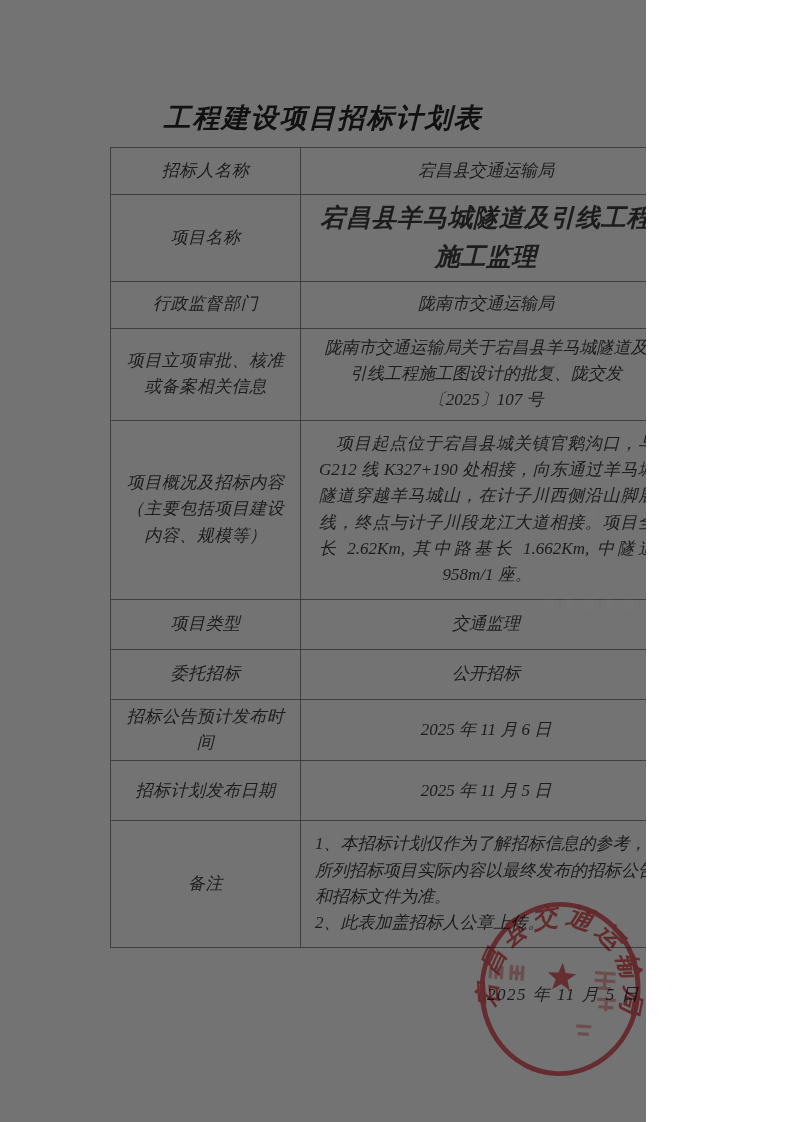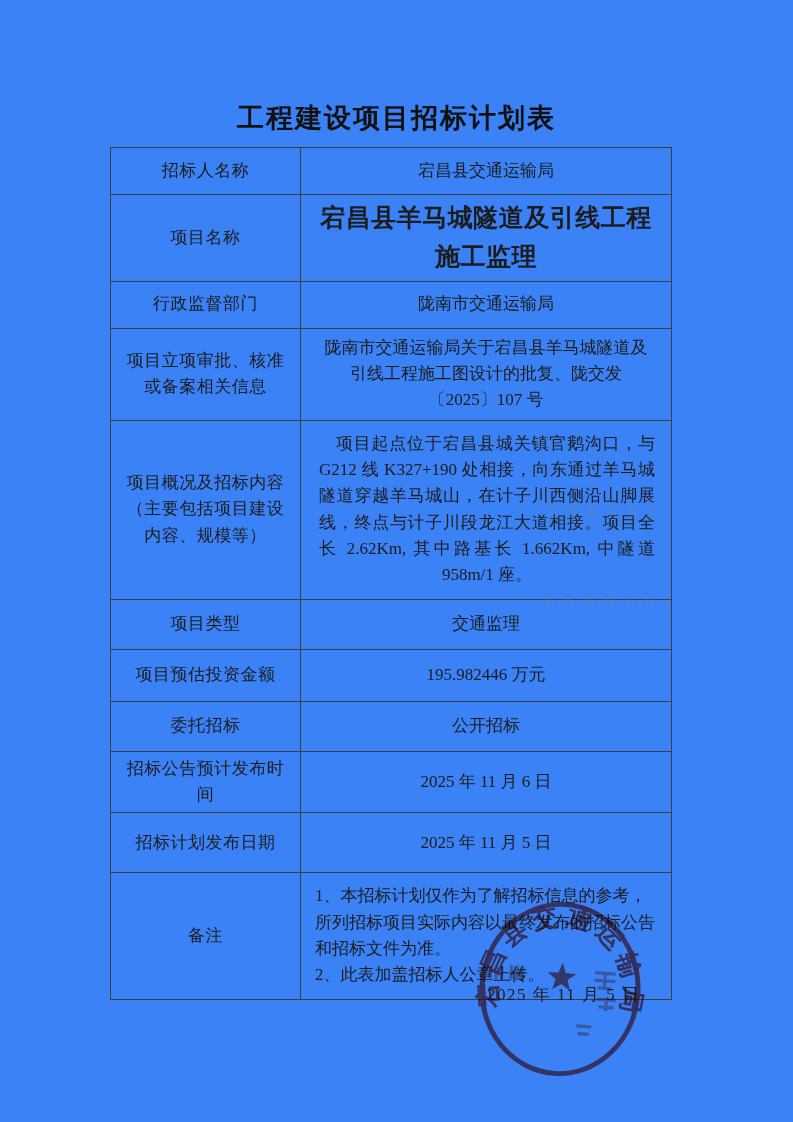--- a/index.html
+++ b/index.html
@@ -1,20 +1,21 @@
 <!DOCTYPE html>
 <html><head>
 <meta charset="utf-8">
 <style>
   * { margin:0; padding:0; box-sizing:border-box; }
   html,body { background:#ffffff; }
   body { font-family:"Liberation Serif","DejaVu Serif",serif; color:#1c1c1c; }
   .page {
-    position:relative; width:793px; height:1122px; background:#3b82f6;
+    position:relative; width:646px; height:1122px; background:#737373;
     overflow:hidden;
+    font-style:italic;
   }
   .doc-title {
     position:absolute; top:100px; left:0; width:100%;
     text-align:center; font-size:27px; font-weight:bold; letter-spacing:2px;
     color:#111;
   }
   table.form {
     position:absolute; left:110px; top:147px; width:561px;
     border-collapse:collapse; table-layout:fixed;
   }
@@ -89,24 +90,20 @@
         <td class="val-block">陇南市交通运输局关于宕昌县羊马城隧道及引线工程施工图设计的批复、陇交发〔2025〕107 号</td>
       </tr>
       <tr class="r5">
         <td class="lbl">项目概况及招标内容（主要包括项目建设内容、规模等）</td>
         <td class="val-just">项目起点位于宕昌县城关镇官鹅沟口，与 G212 线 K327+190 处相接，向东通过羊马城隧道穿越羊马城山，在计子川西侧沿山脚展线，终点与计子川段龙江大道相接。项目全长 2.62Km, 其中路基长 1.662Km, 中隧道 958m/1 座。</td>
       </tr>
       <tr class="r6">
         <td class="lbl">项目类型</td>
         <td class="val">交通监理</td>
       </tr>
-      <tr class="r7">
-        <td class="lbl">项目预估投资金额</td>
-        <td class="val">195.982446 万元</td>
-      </tr>
       <tr class="r9">
         <td class="lbl">委托招标</td>
         <td class="val">公开招标</td>
       </tr>
       <tr class="r10">
         <td class="lbl">招标公告预计发布时间</td>
         <td class="val">2025 年 11 月 6 日</td>
       </tr>
       <tr class="r11">
         <td class="lbl">招标计划发布日期</td>

